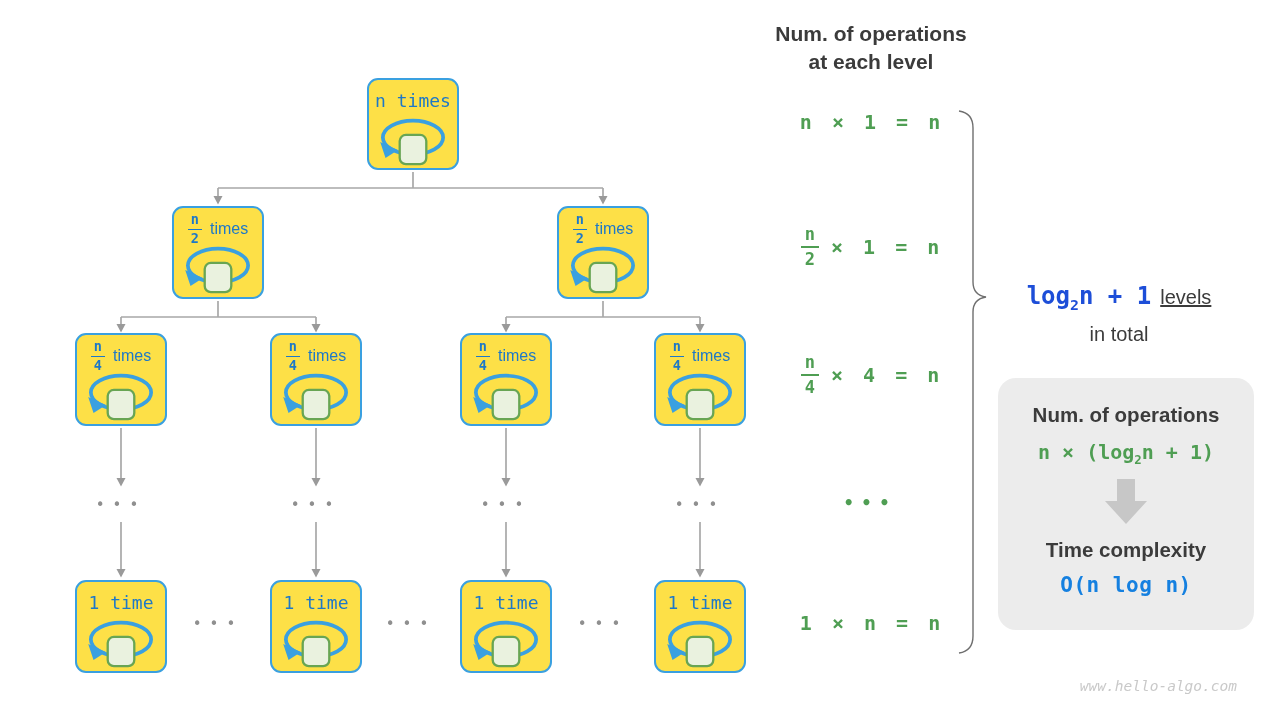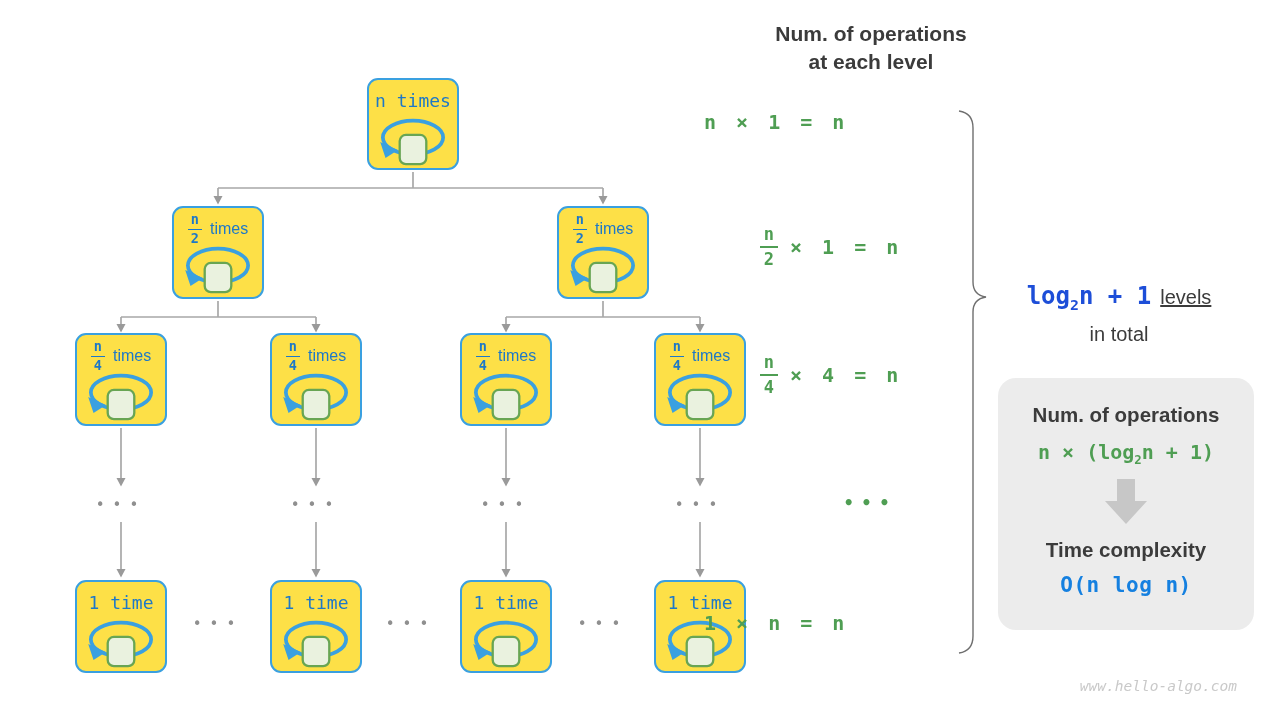--- a/index.html
+++ b/index.html
@@ -34,21 +34,21 @@
     font-size:15px;letter-spacing:8px;font-family:"DejaVu Sans",sans-serif;
   }
   .dots.green{color:#4f9e53;font-weight:bold;font-size:17px;letter-spacing:7px;}
 
   
   .hdr{
     position:absolute;left:736px;top:20px;width:270px;text-align:center;
     font-weight:bold;font-size:21px;line-height:28px;color:#3b3b3b;
   }
   .eq{
-    position:absolute;left:704px;width:250px;text-align:left;
+    position:absolute;left:745px;width:250px;text-align:center;
     color:#4f9e53;font-family:"DejaVu Sans Mono",monospace;font-weight:bold;
     font-size:20px;word-spacing:8px;
   }
   .eq-frac-row{display:flex;align-items:center;justify-content:center;gap:12px;}
   .eqfrac{display:inline-flex;flex-direction:column;align-items:center;line-height:1;font-size:17px;}
   .eqfrac .fnum{border-bottom:2.5px solid #4f9e53;padding:1px 4px 3px;}
   .eqfrac .fden{padding-top:3px;}
 
   .brace-note{
     position:absolute;left:1000px;top:282px;width:238px;text-align:center;

